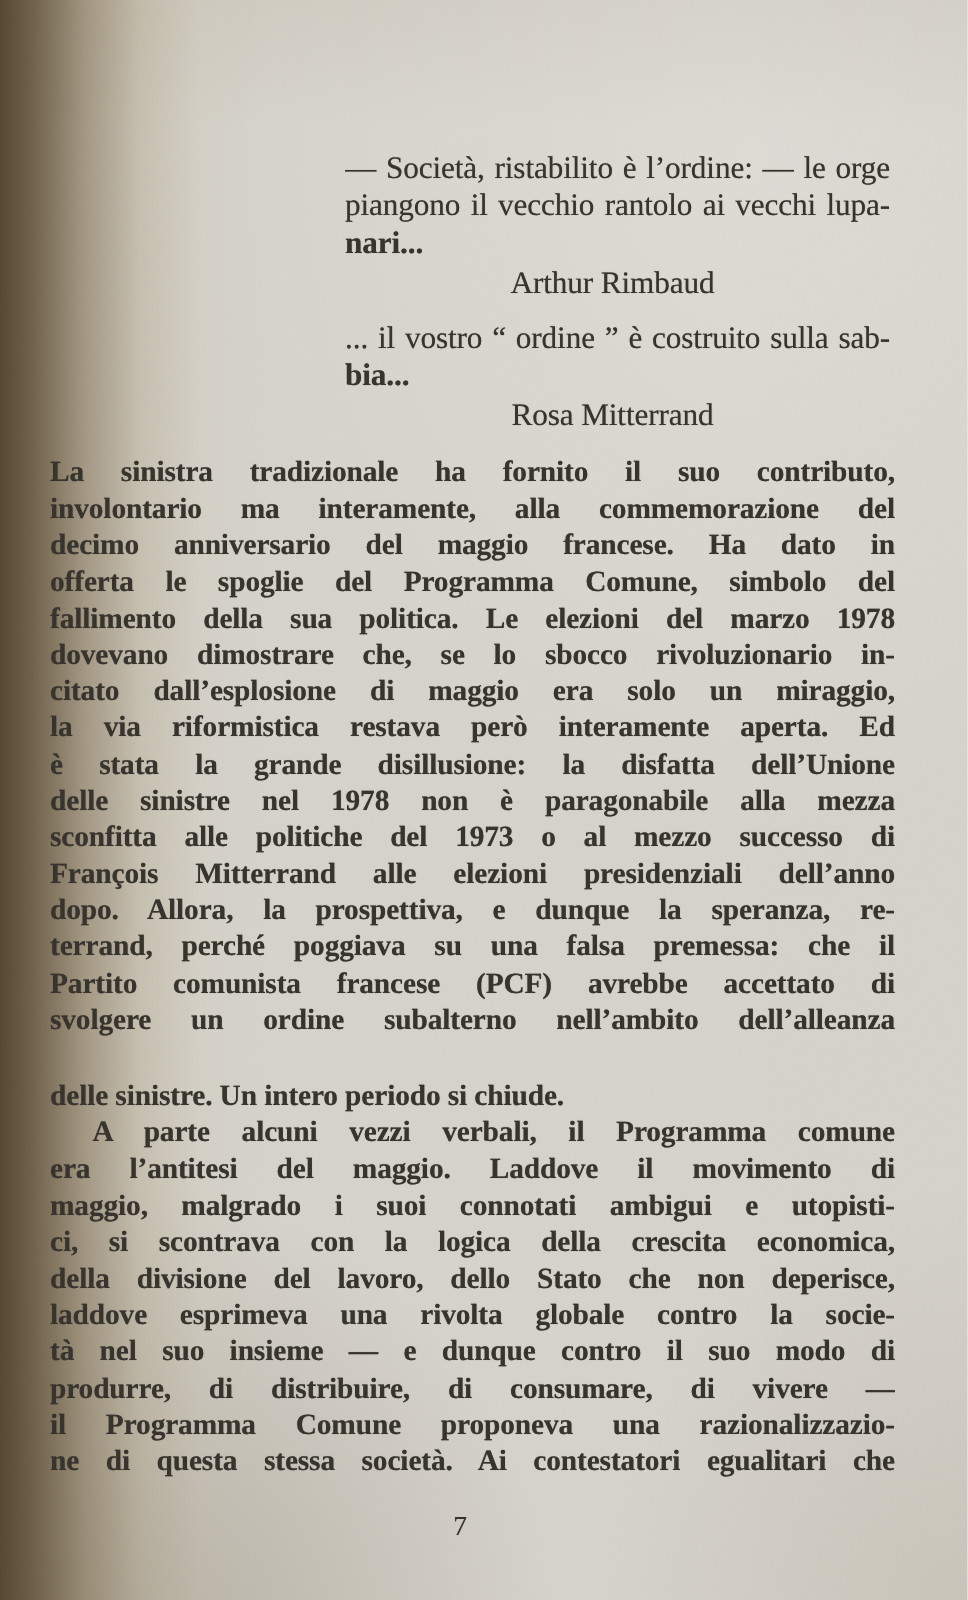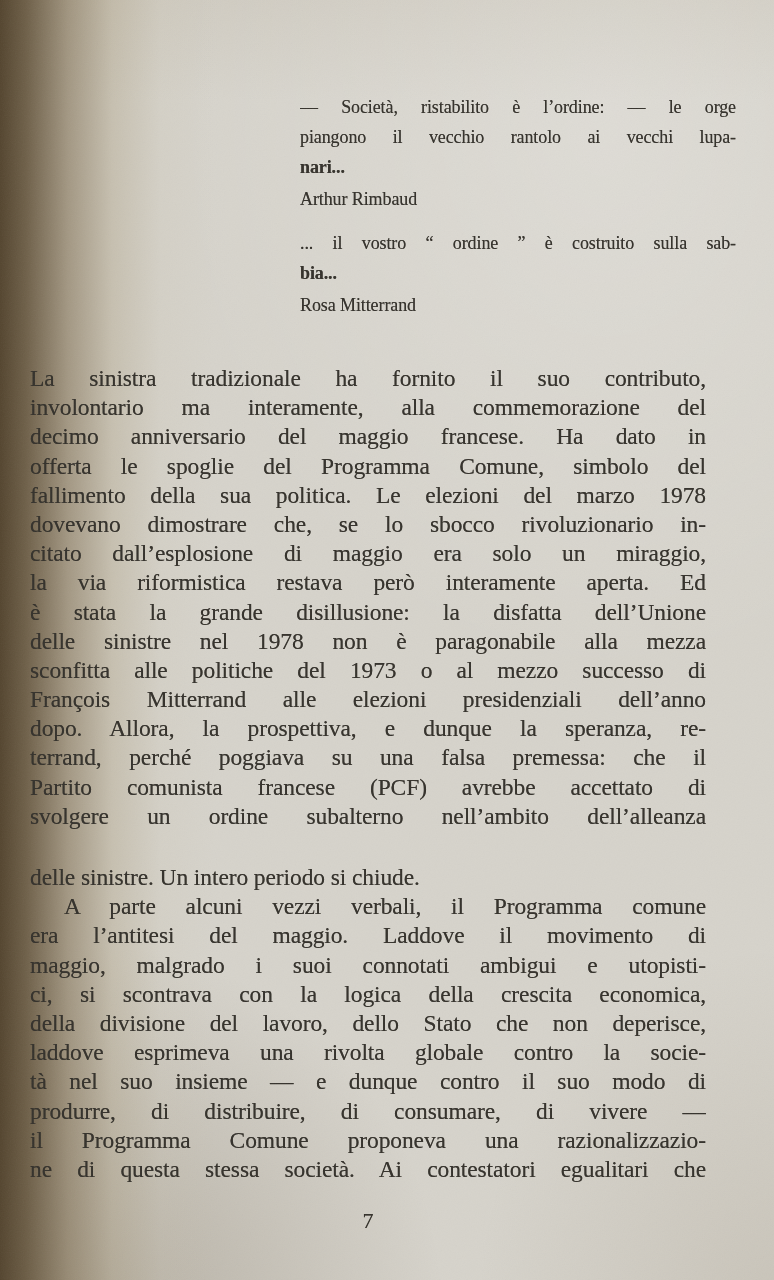--- a/index.html
+++ b/index.html
@@ -28,33 +28,33 @@
       rgba(168,154,123,0.34) 112px,
       rgba(198,190,168,0.14) 160px,
       rgba(214,210,200,0) 215px);
     pointer-events: none;
   }
   .grain { position: absolute; inset: 0; pointer-events: none; }
   .page-content { position: absolute; inset: 0; color: var(--ink, #34312b); }
   .page-content div { text-shadow: 0 0 0.6px rgba(52,49,43,0.65); }
 
   .epigraphs {
-    position: absolute; left: 276px; top: 92px; width: 436px;
-    font-size: 18px; line-height: 30px; letter-spacing: -0.1px; margin-left: 24px;
+    position: absolute; left: 276px; top: 120px; width: 436px;
+    font-size: 25px; line-height: 30px; letter-spacing: -0.1px;
   }
   .quote-line {
     text-align: justify; text-align-last: justify;
     height: 30px; overflow: hidden;
   }
   .quote-line.last { text-align-last: left; font-weight: bold; }
-  .attribution { text-align: left; padding-right: 8px; margin: 2px 0 14px 0; }
+  .attribution { text-align: center; padding-right: 8px; margin: 2px 0 14px 0; }
 
   .body-text {
-    position: absolute; left: 30px; top: 364px; width: 676px;
-    font-size: 23.5px; line-height: 29.2px; letter-spacing: -0.1px;
+    position: absolute; left: 40px; top: 364px; width: 676px;
+    font-size: 23.5px; line-height: 29.2px; letter-spacing: -0.1px; font-weight: bold;
   }
   .body-line {
     text-align: justify; text-align-last: justify;
     height: 29.2px; overflow: hidden;
   }
   .body-line.last { text-align-last: left; margin-top: 32px; }
   .paragraph.indent-first .body-line:first-child { padding-left: 34px; }
 
   .page-number {
     position: absolute; top: 1208px; left: 30px; width: 676px;

